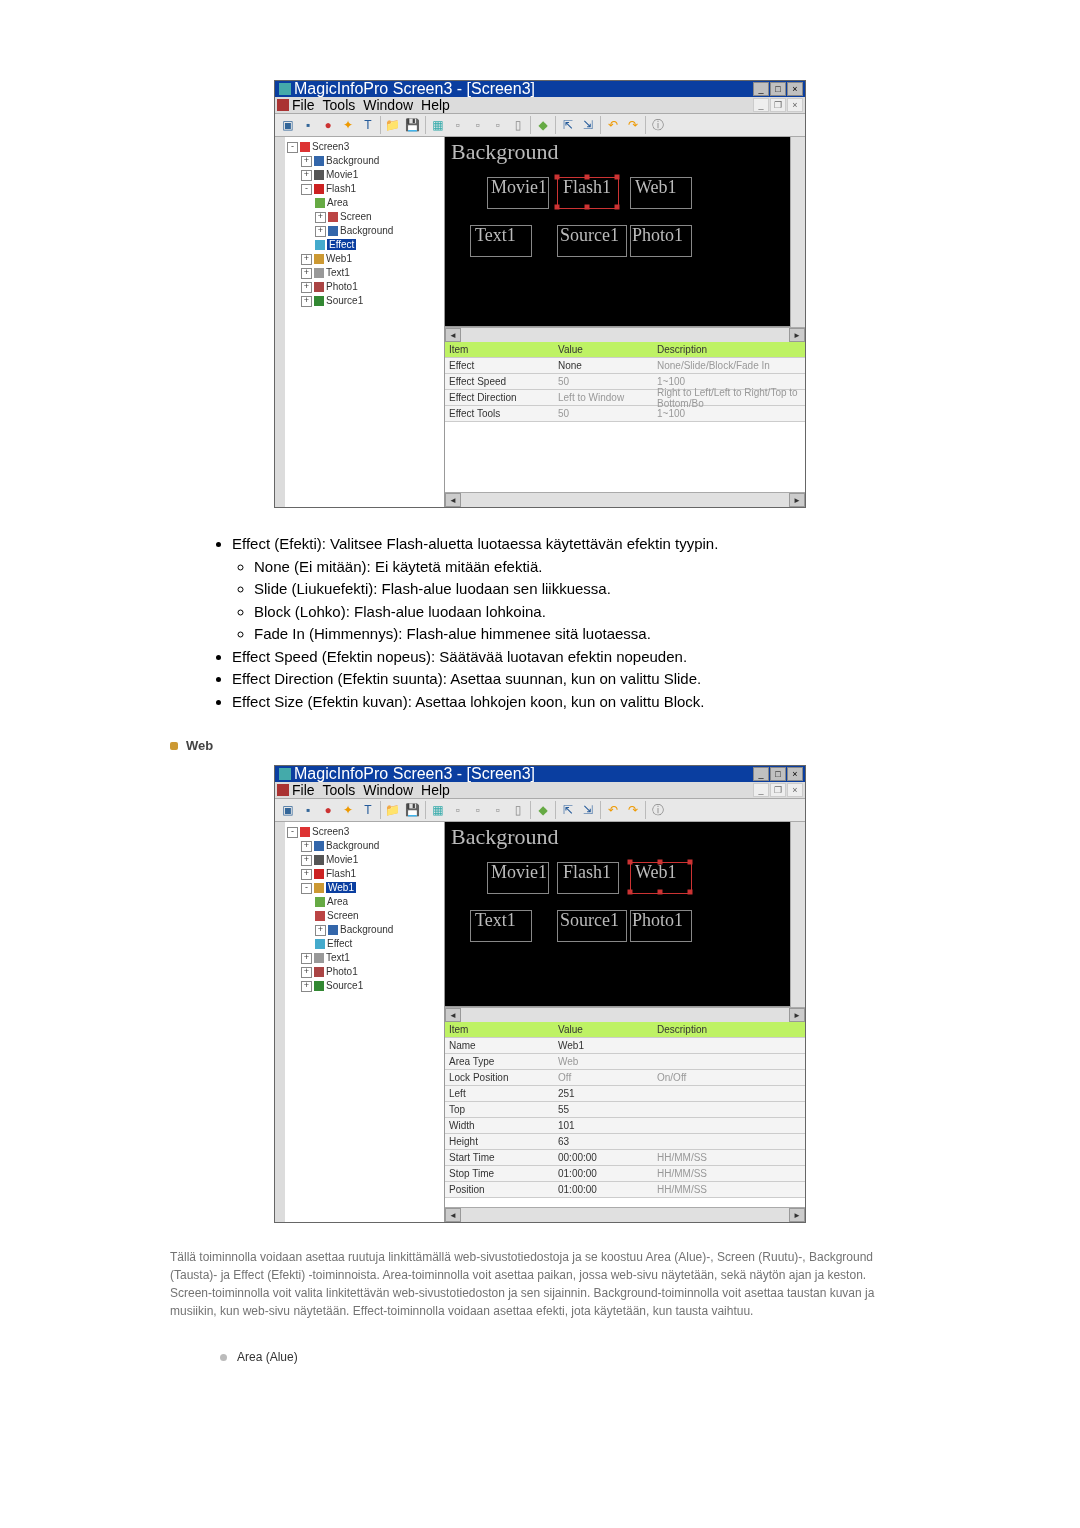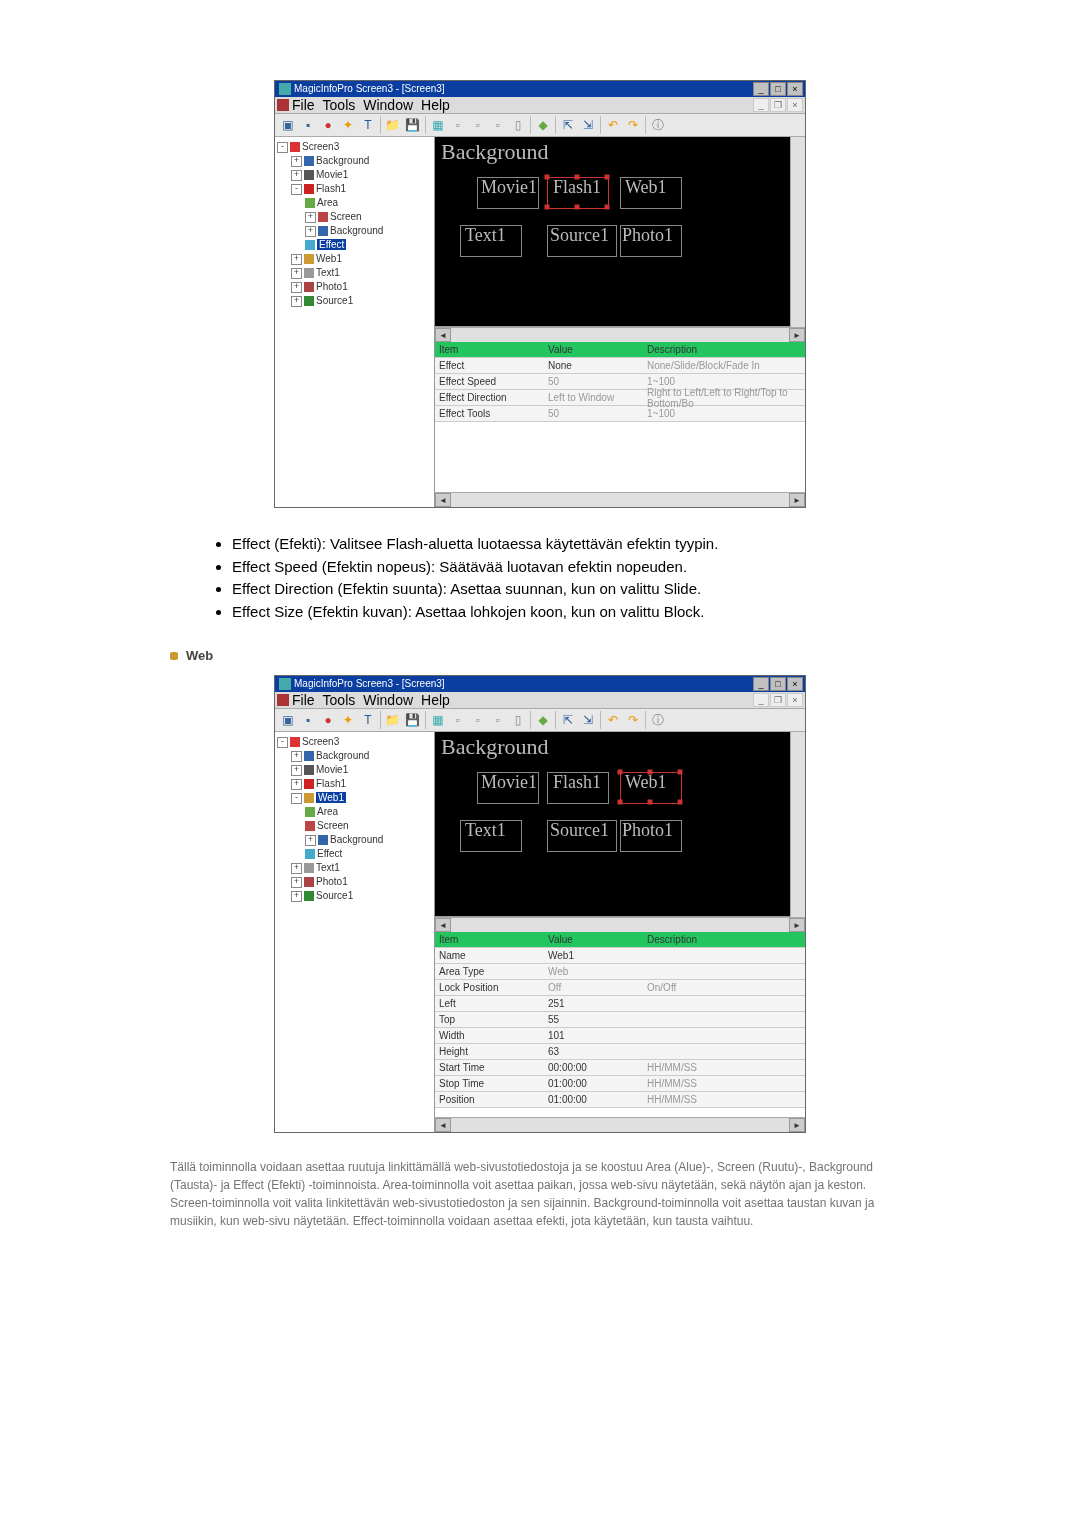--- a/index.html
+++ b/index.html
@@ -30,21 +30,21 @@
     height: 16px;
     line-height: 16px;
     padding: 0 2px 0 4px;
     display: flex;
     align-items: center;
   }
   .titlebar .appicon {
     width: 12px; height: 12px;
     background: #4aa; margin-right: 3px;
   }
-  .titlebar .title { flex: 1; font-size: 10px; }
+  .titlebar .title { flex: 1; font-size: 16px; }
   .titlebar .winbtns { display: flex; gap: 1px; }
   .titlebar .winbtns span {
     width: 14px; height: 12px;
     background: #c0c0c0; color:#000;
     display: inline-flex; align-items:center; justify-content:center;
     font-size: 9px; border:1px solid #888;
   }
   .mdi-bar {
     background: #dcdcdc;
     height: 16px;
@@ -76,21 +76,21 @@
   }
   .toolbar .tbtn {
     width: 18px; height: 18px;
     display: inline-flex; align-items:center; justify-content:center;
     font-size: 12px;
   }
   .toolbar .sep { width:1px; height:18px; background:#bbb; margin:0 1px; }
   .c-blue{color:#369;} .c-red{color:#c33;} .c-orange{color:#e90;}
   .c-yellow{color:#cb3;} .c-green{color:#6a4;} .c-gray{color:#888;}
   .c-dblue{color:#245a9a;} .c-cyan{color:#3aa;}
-  .app-body { display:flex; height: 370px; }
+  .app-body { display:flex; height: 370px; margin-left: 10px; }
   .tree-pane {
     width: 155px;
     background: #fff;
     border-right: 1px solid #999;
     padding: 3px 2px;
     font-size: 10px;
     line-height: 14px;
     overflow: hidden;
   }
   .tree-pane .node { white-space: nowrap; }
@@ -129,21 +129,21 @@
   }
   .grid-pane {
     height: 165px; background:#f4f4f4;
     display:flex; flex-direction:column;
   }
   .grid-head, .grid-row {
     display:flex; align-items:center;
     border-bottom:1px solid #ccc;
     height: 15px;
   }
-  .grid-head { background:#22c55e; font-weight:normal; }
+  .grid-head { background:#bef264; font-weight:normal; }
   .col1{width:105px; padding-left:4px;}
   .col2{width:95px; padding-left:4px;}
   .col3{flex:1; padding-left:4px;}
   .grid-row .dim{color:#999;}
   .grid-filler{flex:1; background:#fff;}
   .hscroll {
     height:14px; background:#e0e0e0; border-top:1px solid #aaa;
     display:flex; align-items:center;
   }
   .hscroll .arr{width:14px; height:12px; background:#ccc; border:1px solid #999;
@@ -314,20 +314,26 @@
           </div>
         </div>
       </div>
     </div>
   </div>
 
   <div class="doc-list">
     <ul>
       <li>
         <span>Effect (Efekti): Valitsee Flash-aluetta luotaessa käytettävän efektin tyypin.</span>
+        <ul>
+          <li>None (Ei mitään): Ei käytetä mitään efektiä.</li>
+          <li>Slide (Liukuefekti): Flash-alue luodaan sen liikkuessa.</li>
+          <li>Block (Lohko): Flash-alue luodaan lohkoina.</li>
+          <li>Fade In (Himmennys): Flash-alue himmenee sitä luotaessa.</li>
+        </ul>
       </li>
       <li>Effect Speed (Efektin nopeus): Säätävää luotavan efektin nopeuden.</li>
       <li>Effect Direction (Efektin suunta): Asettaa suunnan, kun on valittu Slide.</li>
       <li>Effect Size (Efektin kuvan): Asettaa lohkojen koon, kun on valittu Block.</li>
     </ul>
   </div>
 
   <div class="h-web">
     <span class="dot"></span>
     <span class="t">Web</span>
@@ -490,14 +496,18 @@
             <span class="track"></span>
             <span class="arr">►</span>
           </div>
         </div>
       </div>
     </div>
   </div>
 
   <div class="para">Tällä toiminnolla voidaan asettaa ruutuja linkittämällä web-sivustotiedostoja ja se koostuu Area (Alue)-, Screen (Ruutu)-, Background (Tausta)- ja Effect (Efekti) -toiminnoista. Area-toiminnolla voit asettaa paikan, jossa web-sivu näytetään, sekä näytön ajan ja keston. Screen-toiminnolla voit valita linkitettävän web-sivustotiedoston ja sen sijainnin. Background-toiminnolla voit asettaa taustan kuvan ja musiikin, kun web-sivu näytetään. Effect-toiminnolla voidaan asettaa efekti, jota käytetään, kun tausta vaihtuu.</div>
 
+  <div class="sub-area">
+    <span class="dot"></span>
+    <span>Area (Alue)</span>
+  </div>
 
 </div>
 
 </body></html>

